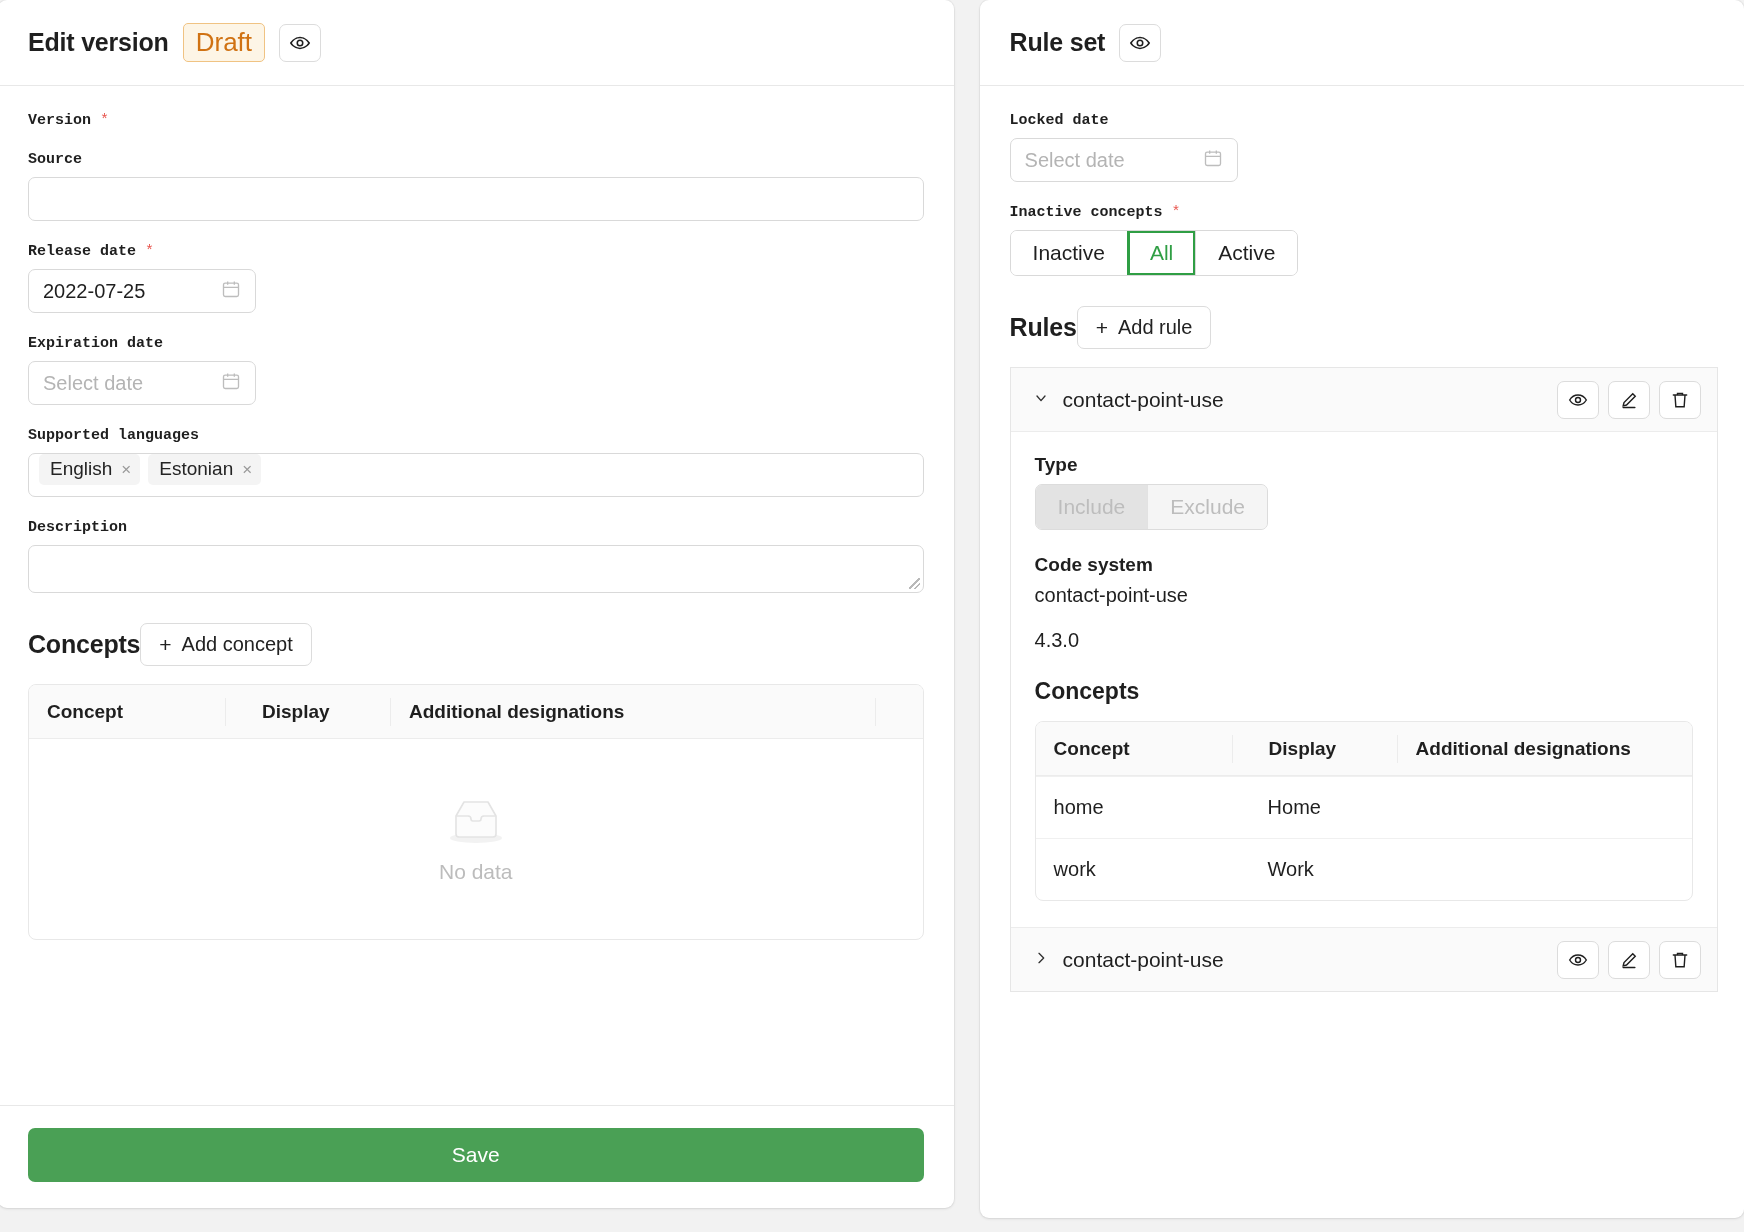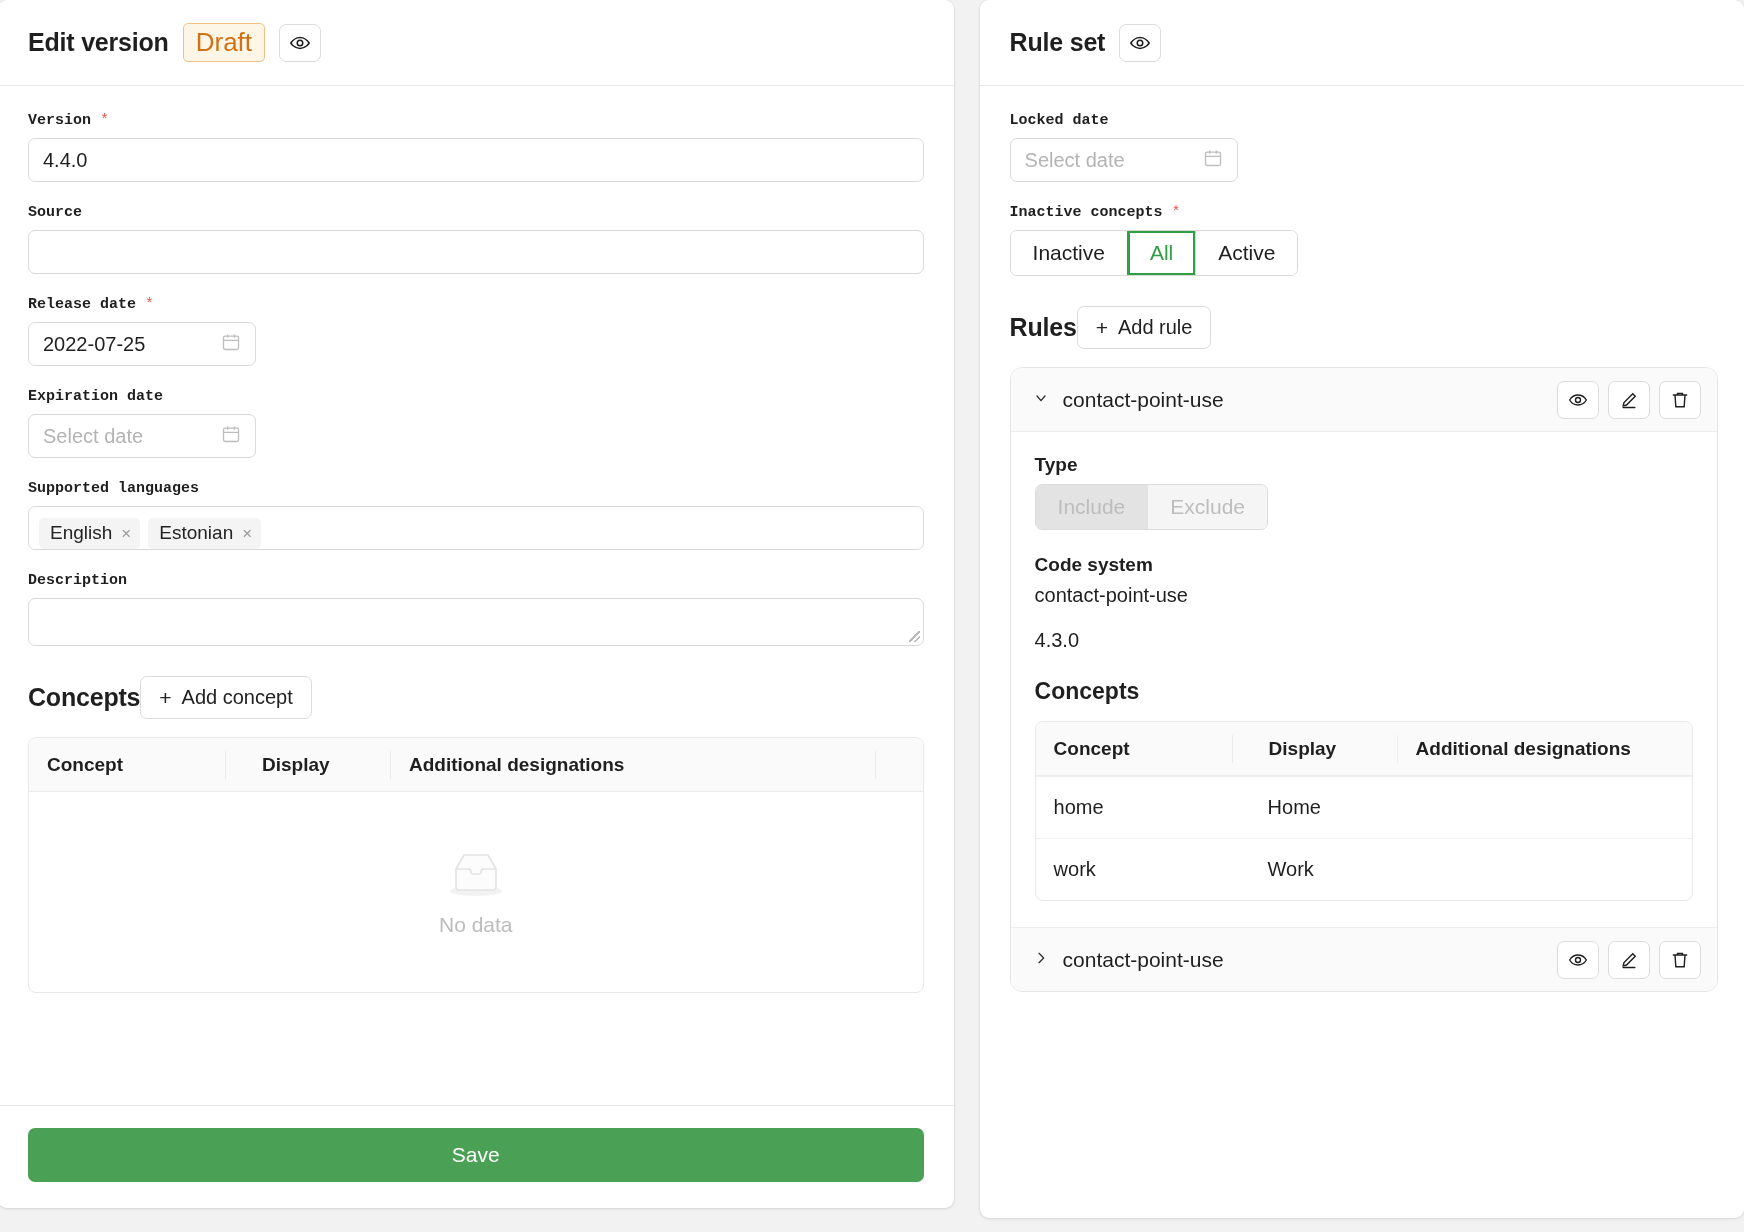--- a/index.html
+++ b/index.html
@@ -123,21 +123,21 @@
   }
 
   
   .tagbox {
     width: 100%;
     min-height: 44px;
     border: 1px solid #d9d9d9;
     border-radius: 7px;
     background: #fff;
     display: flex;
-    align-items: flex-end;
+    align-items: flex-start;
     gap: 8px;
     padding: 0 10px;
   }
   .tag {
     background: #f4f4f4;
     border-radius: 5px;
     font-size: 19px;
     padding: 4px 9px 5px 11px;
     display: flex;
     align-items: center;
@@ -282,21 +282,21 @@
     background: #f5f5f5;
     color: #bdbdbd;
     cursor: not-allowed;
     border-left-color: #e2e2e2;
   }
   .segmented.disabled .seg.sel { background: #e3e3e3; }
 
   
   .rules-wrap {
     border: 1px solid #e6e6e6;
-    border-radius: 12px;
+    border-radius: 0;
     overflow: hidden;
     background: #fff;
   }
   .rule-head {
     display: flex;
     align-items: center;
     background: #fafafa;
     height: 64px;
     padding: 0 16px 0 22px;
     border-bottom: 1px solid #ececec;
@@ -349,21 +349,20 @@
             <circle cx="12" cy="12" r="3"></circle>
           </svg>
         </span>
       </div>
     </header>
 
     <div class="panel-body">
 
       <div class="field">
         <label class="label"><span>Version</span> <span class="req">*</span></label>
-        <div class="input">4.4.0</div>
       </div>
 
       <div class="field">
         <label class="label">Source</label>
         <div class="input empty"></div>
       </div>
 
       <div class="field">
         <label class="label"><span>Release date</span> <span class="req">*</span></label>
         <div class="input input-date">

